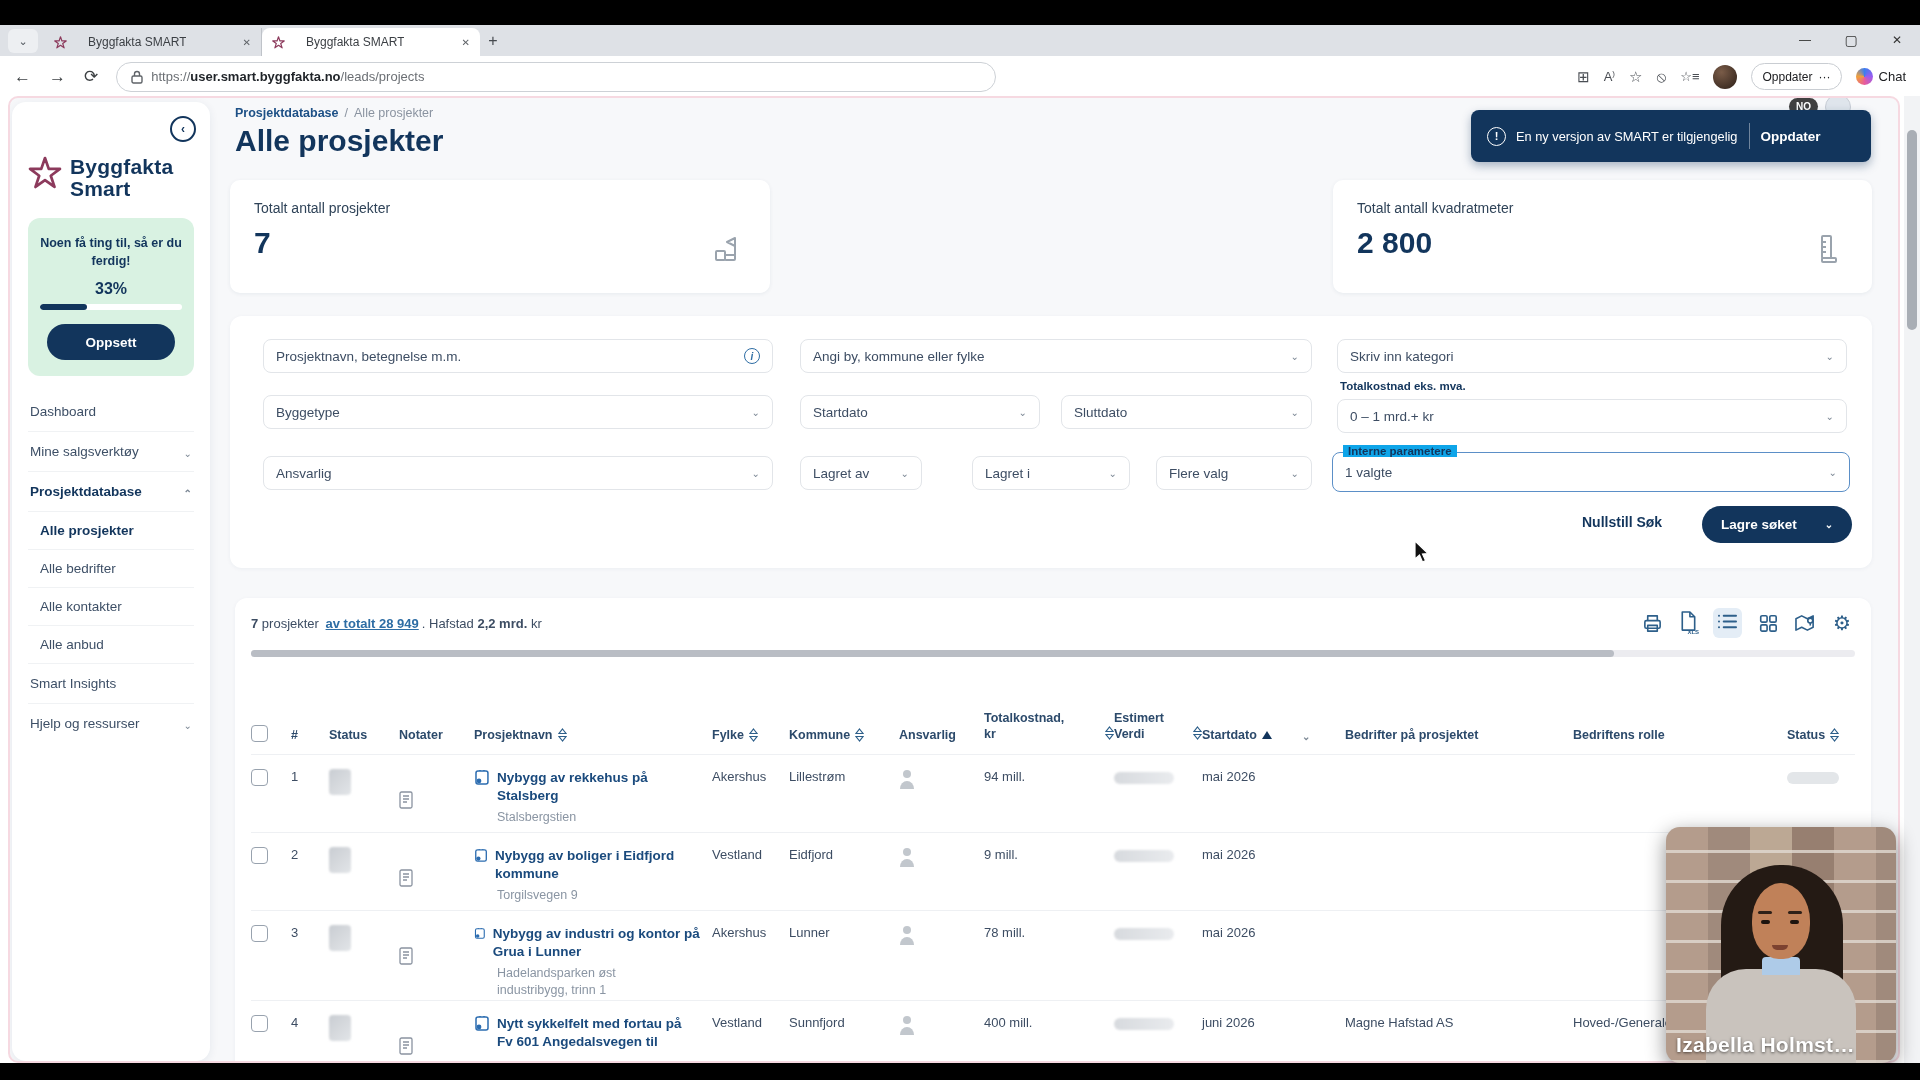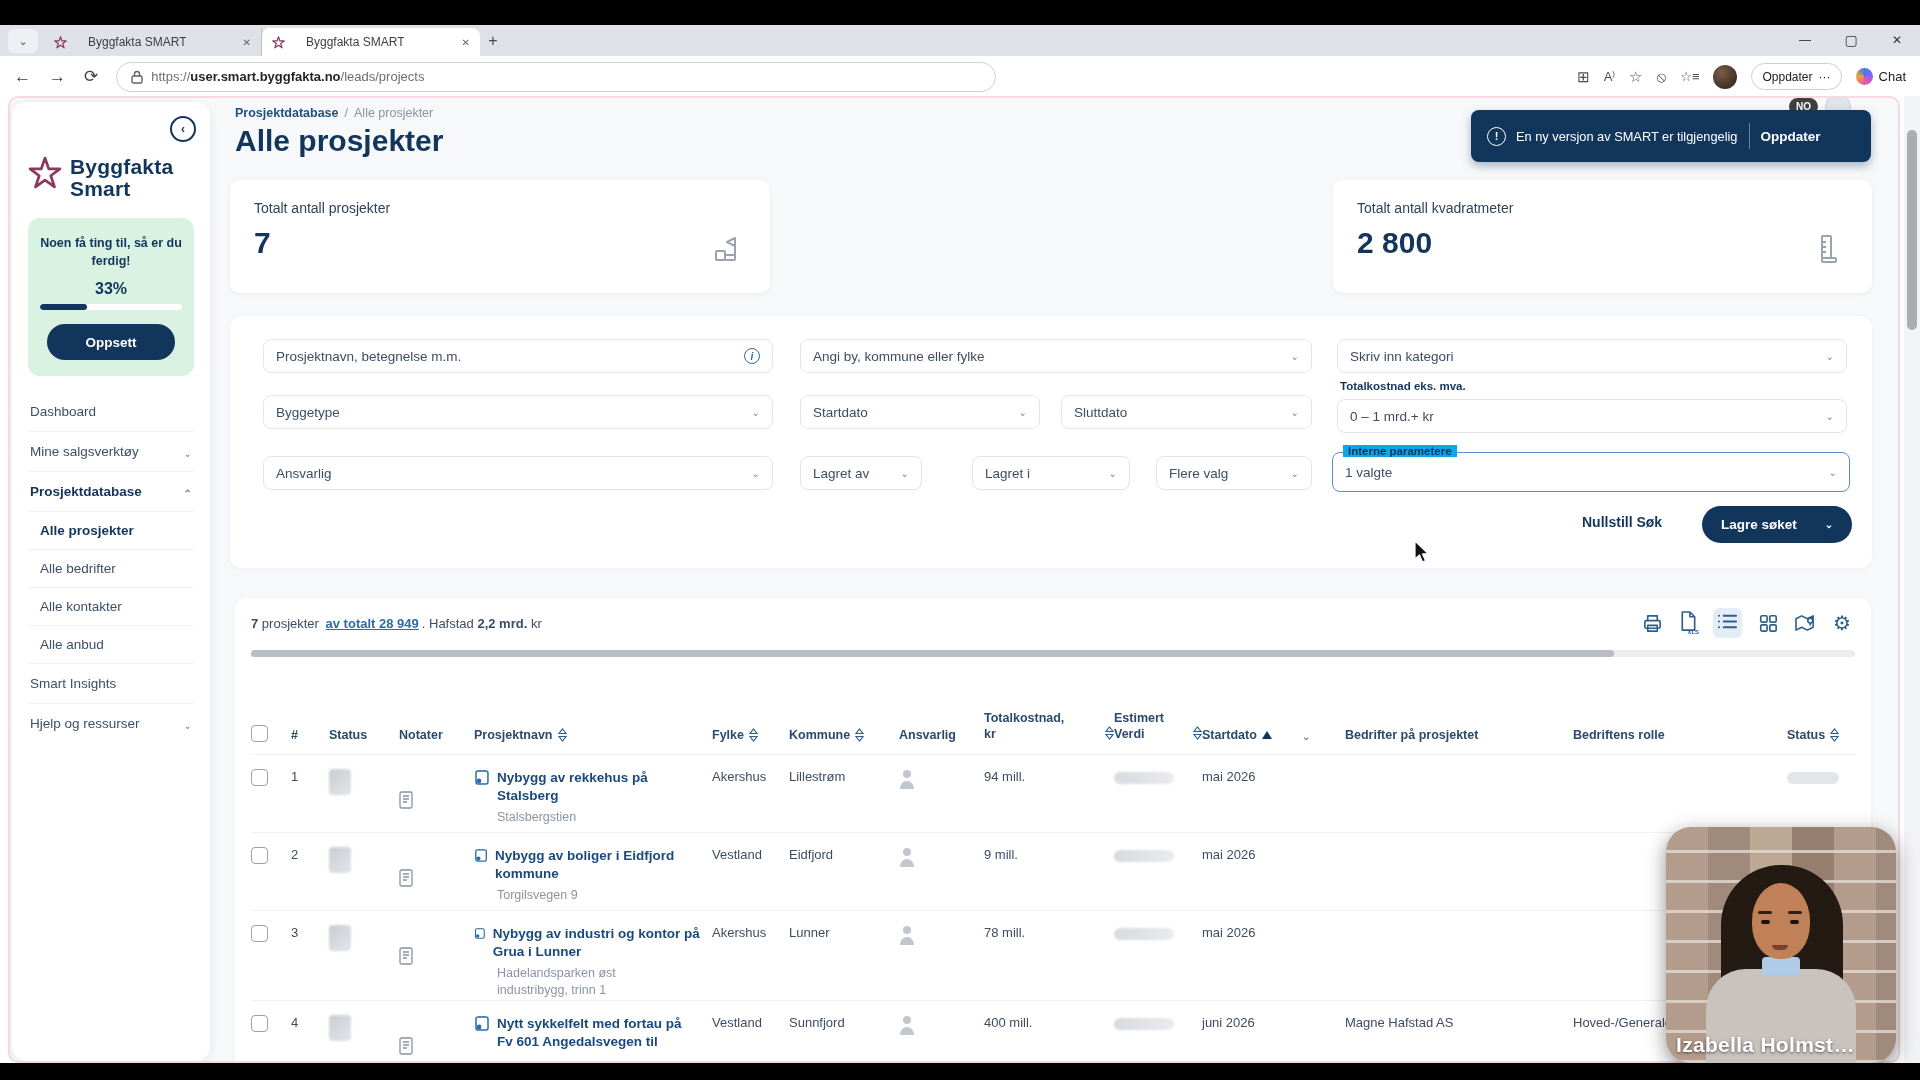--- a/index.html
+++ b/index.html
@@ -121,21 +121,21 @@
   .doc-icon { margin-top:22px; display:inline-block; }
   .name-line { display:flex; gap:7px; align-items:flex-start; }
   .proj-link { font-size:13.5px; font-weight:bold; color:#1a4a7d; line-height:1.35; }
   .subtitle { font-size:12.5px; color:#8a95a3; margin-top:4px; margin-left:23px; line-height:1.3;}
   .person-blur { width:16px; height:20px; filter:blur(.6px); display:inline-block; }
   .est-blur { width:60px; height:12px; border-radius:6px; background:linear-gradient(90deg,#d7dade,#e9ebee); filter:blur(1px); display:inline-block; margin-top:3px;}
   .status-pill { width:52px; height:12px; border-radius:6px; background:#e3e6e9; display:inline-block; margin-top:3px;}
   .company-link { color:#3f78ad; }
 
   
-  .video { position:absolute; left:1666px; top:827px; width:230px; height:236px; border-radius:25px; overflow:hidden;
+  .video { position:absolute; left:1666px; top:827px; width:230px; height:236px; border-radius:14px; overflow:hidden;
     box-shadow:0 6px 20px rgba(0,0,0,.45); z-index:50;
     background-color:#ab9a8d;
     background-image:
       repeating-linear-gradient(0deg, rgba(225,218,210,.8) 0 3px, transparent 3px 30px),
       repeating-linear-gradient(90deg, #b49c8c 0 42px, #a08a7c 42px 84px, #bca894 84px 126px, #977f70 126px 168px);
   }
   .hair { position:absolute; left:55px; top:38px; width:122px; height:210px; border-radius:60px 60px 20px 20px; background:#241a14; }
   .face { position:absolute; left:86px; top:56px; width:58px; height:76px; border-radius:50% 50% 46% 46%; background:#c08159; }
   .brow { position:absolute; width:14px; height:3px; border-radius:2px; background:#2e2018; top:84px; }
   .eye { position:absolute; width:9px; height:4px; border-radius:2px; background:#1d140f; top:93px; }

